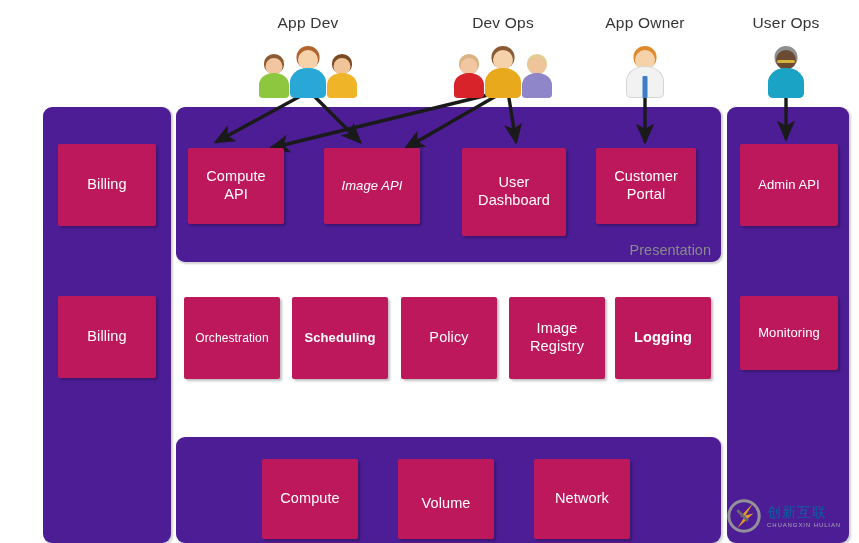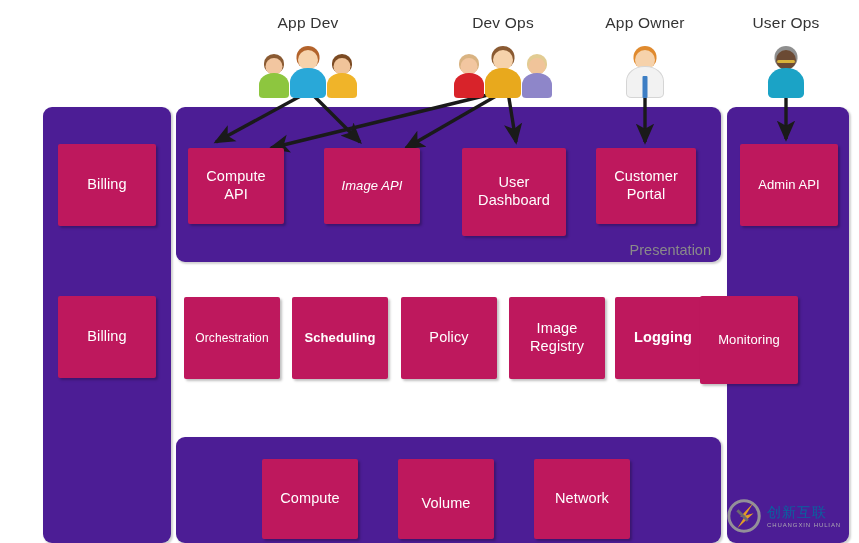--- a/index.html
+++ b/index.html
@@ -293,21 +293,21 @@
       </div>
       <div class="box" style="left: 398px; top: 459px; width: 96px; height: 80px;">
         <span style="white-space: pre-line; margin-top: 10px;">Volume</span>
       </div>
       <div class="box" style="left: 534px; top: 459px; width: 96px; height: 80px;">
         <span style="white-space: pre-line;">Network</span>
       </div>
       <div class="box sm" style="left: 740px; top: 144px; width: 98px; height: 82px;">
         <span style="white-space: pre-line;">Admin API</span>
       </div>
-      <div class="box sm" style="left: 700px; top: 296px; width: 98px; height: 88px; justify-content: center;">
+      <div class="box sm" style="left: 740px; top: 296px; width: 98px; height: 74px; justify-content: center;">
         <span style="white-space: pre-line;">Monitoring</span>
       </div>
     </div>
 
   <div id="watermark">
     <div class="wm-mark">
       <svg viewBox="0 0 40 40" width="38" height="38" xmlns="http://www.w3.org/2000/svg">
         <circle cx="20" cy="20" r="16" fill="none" stroke="#9a9a9a" stroke-width="3.2"></circle>
         <path d="M30 6 L16 21 L30 17 L13 33 Z" fill="#f0a81e"></path>
         <path d="M13 14 L24 25" stroke="#6f6f6f" stroke-width="3" fill="none"></path>

